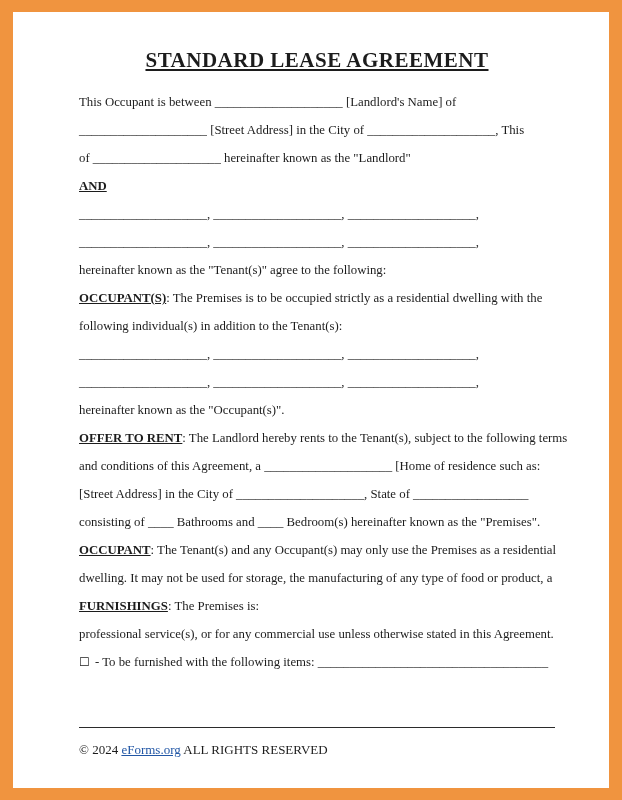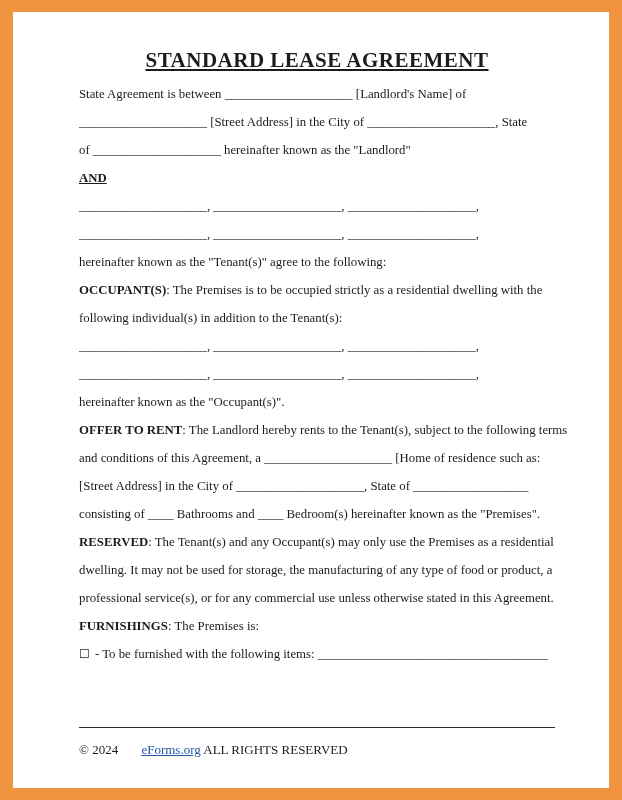--- a/index.html
+++ b/index.html
@@ -22,35 +22,36 @@
     padding: 36px 54px 0 66px;
     color: #1c1c1c;
   }
   .title {
     text-align: center;
     font-weight: bold;
     text-decoration: underline;
     font-size: 21px;
     letter-spacing: 0.5px;
     line-height: 24px;
-    margin-bottom: 8px;
+    margin-bottom: 16px;
   }
   .content {
     font-size: 12.8px;
   }
   .line {
     line-height: 28px;
     white-space: nowrap;
   }
   .head {
     font-weight: bold;
     text-decoration: underline;
   }
   .uhead {
     font-weight: bold;
+    text-decoration: underline;
   }
   .checkbox-glyph {
     font-family: "DejaVu Sans", sans-serif;
     font-size: 12px;
     margin-right: 2px;
     cursor: pointer;
   }
   .footer {
     position: absolute;
     left: 66px;
@@ -63,52 +64,51 @@
     margin: 0 0 14px 0;
   }
   .footer-text {
     font-size: 13px;
     white-space: nowrap;
   }
   .link {
     color: #2156a5;
     text-decoration: underline;
     cursor: pointer;
-    margin-left: 20px;
   }
 </style>
 </head>
 <body>
 
 <div class="page">
 
   <div class="title">STANDARD LEASE AGREEMENT</div>
 
   <main class="content">
 
-    <div class="line"><span class="uhead"></span><span class="head"></span><span>State Agreement is between ____________________ [Landlord's Name] of</span></div>
-    <div class="line"><span class="uhead"></span><span class="head"></span><span>____________________ [Street Address] in the City of ____________________, State</span></div>
+    <div class="line"><span class="uhead"></span><span class="head"></span><span>This Occupant is between ____________________ [Landlord's Name] of</span></div>
+    <div class="line"><span class="uhead"></span><span class="head"></span><span>____________________ [Street Address] in the City of ____________________, This</span></div>
     <div class="line"><span class="uhead"></span><span class="head"></span><span>of ____________________ hereinafter known as the "Landlord"</span></div>
     <div class="line"><span class="uhead"></span><span class="head">AND</span><span></span></div>
     <div class="line"><span class="uhead"></span><span class="head"></span><span>____________________, ____________________, ____________________,</span></div>
     <div class="line"><span class="uhead"></span><span class="head"></span><span>____________________, ____________________, ____________________,</span></div>
     <div class="line"><span class="uhead"></span><span class="head"></span><span>hereinafter known as the "Tenant(s)" agree to the following:</span></div>
     <div class="line"><span class="uhead">OCCUPANT(S)</span><span class="head"></span><span>: The Premises is to be occupied strictly as a residential dwelling with the</span></div>
     <div class="line"><span class="uhead"></span><span class="head"></span><span>following individual(s) in addition to the Tenant(s):</span></div>
     <div class="line"><span class="uhead"></span><span class="head"></span><span>____________________, ____________________, ____________________,</span></div>
     <div class="line"><span class="uhead"></span><span class="head"></span><span>____________________, ____________________, ____________________,</span></div>
     <div class="line"><span class="uhead"></span><span class="head"></span><span>hereinafter known as the "Occupant(s)".</span></div>
     <div class="line"><span class="uhead">OFFER TO RENT</span><span class="head"></span><span>: The Landlord hereby rents to the Tenant(s), subject to the following terms</span></div>
     <div class="line"><span class="uhead"></span><span class="head"></span><span>and conditions of this Agreement, a ____________________ [Home of residence such as:</span></div>
     <div class="line"><span class="uhead"></span><span class="head"></span><span>[Street Address] in the City of ____________________, State of __________________</span></div>
     <div class="line"><span class="uhead"></span><span class="head"></span><span>consisting of ____ Bathrooms and ____ Bedroom(s) hereinafter known as the "Premises".</span></div>
-    <div class="line"><span class="uhead">RESERVED</span><span class="head"></span><span>: The Tenant(s) and any Occupant(s) may only use the Premises as a residential</span></div>
+    <div class="line"><span class="uhead">OCCUPANT</span><span class="head"></span><span>: The Tenant(s) and any Occupant(s) may only use the Premises as a residential</span></div>
     <div class="line"><span class="uhead"></span><span class="head"></span><span>dwelling. It may not be used for storage, the manufacturing of any type of food or product, a</span></div>
+    <div class="line"><span class="uhead">FURNISHINGS</span><span class="head"></span><span>: The Premises is:</span></div>
     <div class="line"><span class="uhead"></span><span class="head"></span><span>professional service(s), or for any commercial use unless otherwise stated in this Agreement.</span></div>
-    <div class="line"><span class="uhead">FURNISHINGS</span><span class="head"></span><span>: The Premises is:</span></div>
 
     <div class="line"><span class="checkbox-glyph">☐</span><span> - To be furnished with the following items: ____________________________________</span></div>
 
   </main>
 
   <div class="footer">
     <hr class="rule">
     <div class="footer-text"><span>© 2024 </span><a class="link">eForms.org</a><span> ALL RIGHTS RESERVED</span></div>
   </div>
 

